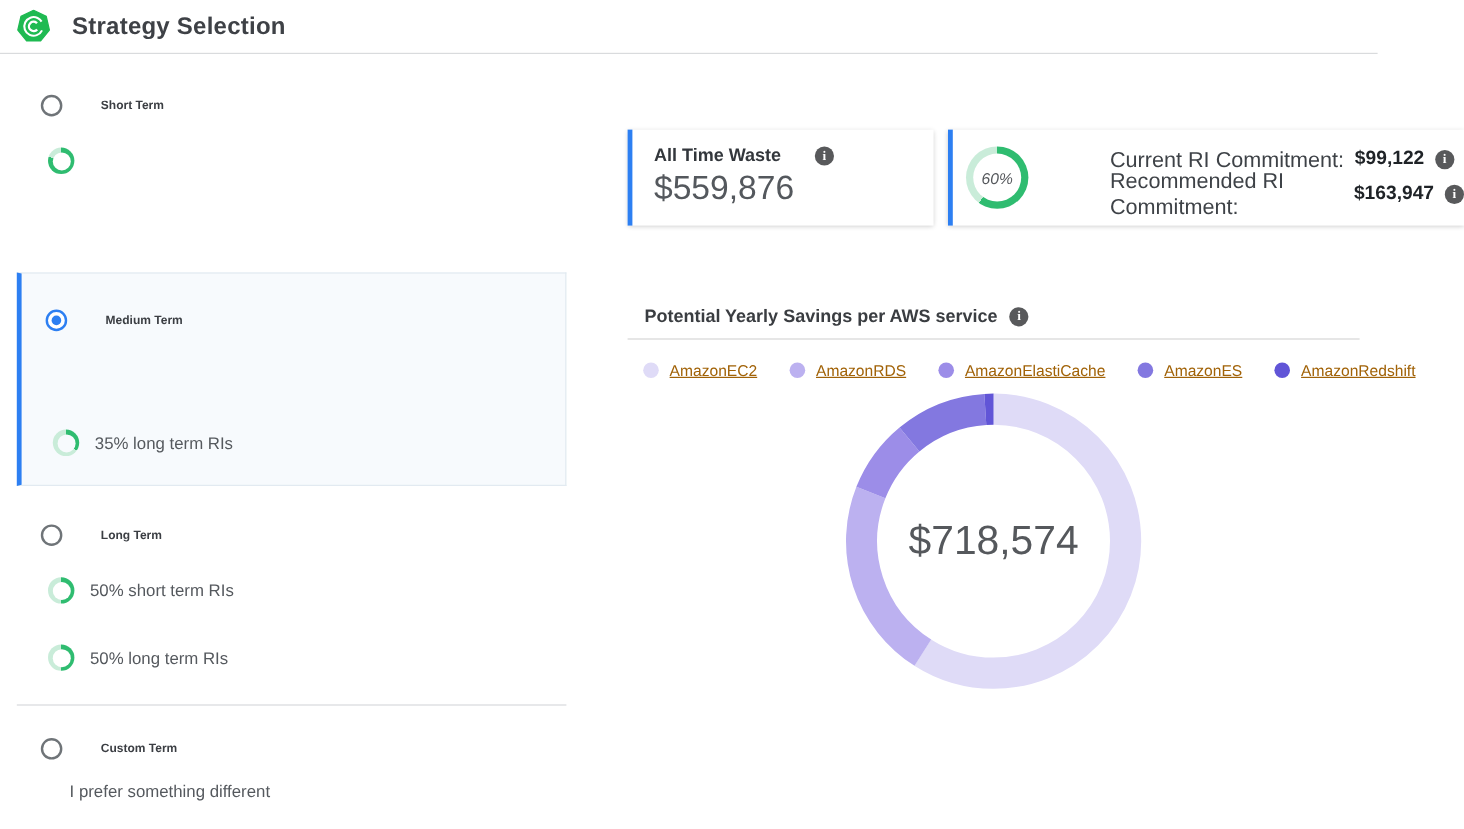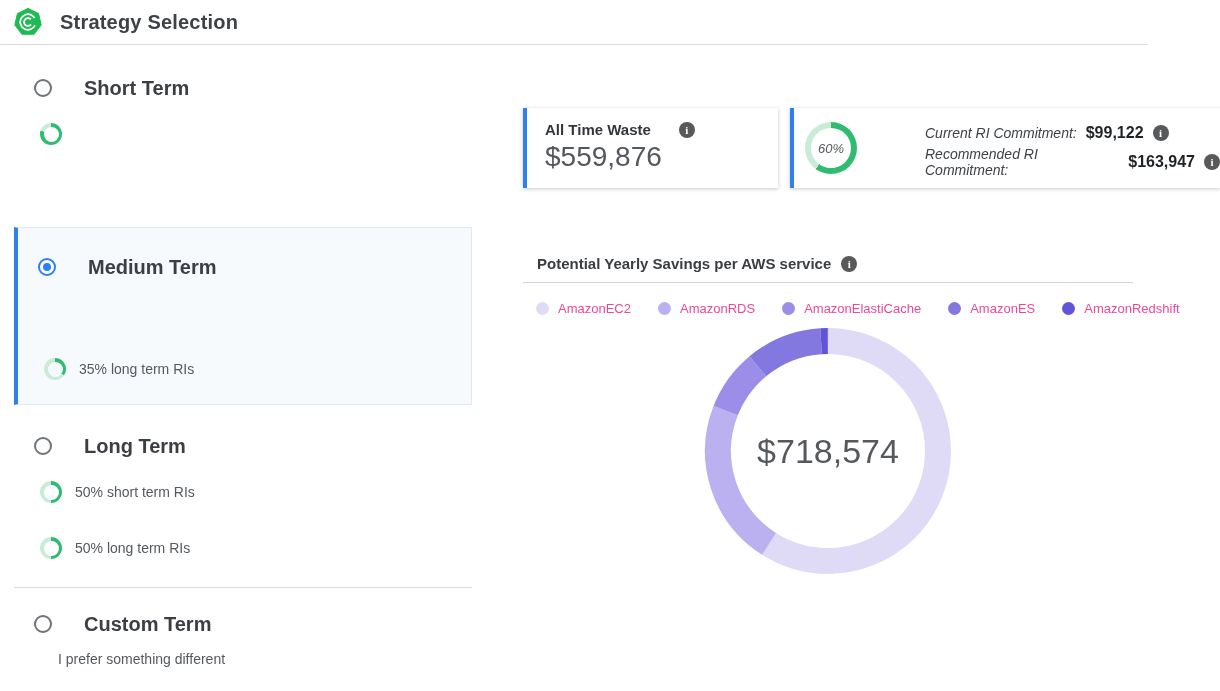--- a/index.html
+++ b/index.html
@@ -24,21 +24,21 @@
   .g2 { top: 382px; height: 160px; }
   .g3 { top: 560px; height: 86px; }
 
   .group-header { position: absolute; left: 20px; height: 18px; display: flex;
     align-items: center; gap: 14px; cursor: pointer; }
   .group-header .radio { width: 18px; height: 18px; border: 2px solid #6f7478;
     border-radius: 50%; background: #fff; flex: 0 0 auto; position: relative; }
   .group-header .radio.checked { border-color: #2d7ff2; }
   .group-header .radio.checked::after { content: ""; position: absolute; left: 3px; top: 3px;
     width: 8px; height: 8px; border-radius: 50%; background: #2d7ff2; }
-  .group-label { font-size: 20px; font-weight: 700; color: #3b3e43; padding-left: 18px; }
+  .group-label { font-size: 10px; font-weight: 700; color: #3b3e43; padding-left: 18px; }
 
   .option-row { position: absolute; left: 26px; height: 22px; display: flex;
     align-items: center; gap: 13px; }
   .option-label { font-size: 14px; color: #55595e; }
   .custom-desc { position: absolute; left: 44px; font-size: 14px; color: #55595e; }
 
   .mini-ring { width: 22px; height: 22px; border-radius: 50%; position: relative; flex: 0 0 auto; }
   .mini-ring .hole { position: absolute; inset: 3.5px; background: #fff; border-radius: 50%; }
   .strategy-group.selected .mini-ring .hole { background: #f7fafd; }
 
@@ -55,37 +55,37 @@
 
   .card-commitment { left: 790px; width: 430px; display: flex; align-items: center; }
   .ring60 { position: absolute; left: 11px; top: 14px; width: 52px; height: 52px;
     border-radius: 50%; }
   .ring60 .hole { position: absolute; inset: 6px; background: #fff; border-radius: 50%;
     display: flex; align-items: center; justify-content: center;
     font-size: 13px; color: #55585c; font-style: italic; }
   .commit-lines { position: absolute; left: 131px; top: 15px; display: flex;
     flex-direction: column; gap: 9px; }
   .commit-line { display: flex; align-items: center; gap: 9px; height: 20px; }
-  .commit-label { font-size: 14px; color: #3e4247; font-style: italic; }
+  .commit-label { font-size: 18px; color: #3e4247; }
   .commit-value { font-size: 16px; font-weight: 700; color: #1f2327; }
 
   .info-icon { width: 16px; height: 16px; border-radius: 50%; background: #58595b;
     color: #fff; font-family: "Liberation Serif", serif; font-weight: 700; font-size: 11px;
     line-height: 16px; text-align: center; flex: 0 0 auto; cursor: pointer; }
 
   
   .chart-title-row { position: absolute; left: 537px; top: 255px; display: flex;
     align-items: center; gap: 10px; }
   .chart-title { font-size: 15px; font-weight: 700; color: #3a3d41; }
   .chart-divider { position: absolute; left: 523px; top: 282px; width: 610px;
     border-top: 1px solid #d6d6d6; }
   .legend { position: absolute; left: 536px; top: 301px; display: flex; gap: 27px; }
   .legend-item { display: flex; align-items: center; gap: 9px; cursor: pointer; }
   .legend-dot { width: 13px; height: 13px; border-radius: 50%; }
-  .legend-label { font-size: 13px; color: #ec4899; }
+  .legend-label { font-size: 13px; color: #a16207; text-decoration: underline; }
 
   .donut-wrap { position: absolute; left: 703px; top: 326px; width: 250px; height: 250px; }
   .donut-center { position: absolute; inset: 0; display: flex; align-items: center;
     justify-content: center; font-size: 34px; font-weight: 300; color: #55585c;
     pointer-events: none; }
 </style>
 </head>
 <body>
 
 <div class="header">

